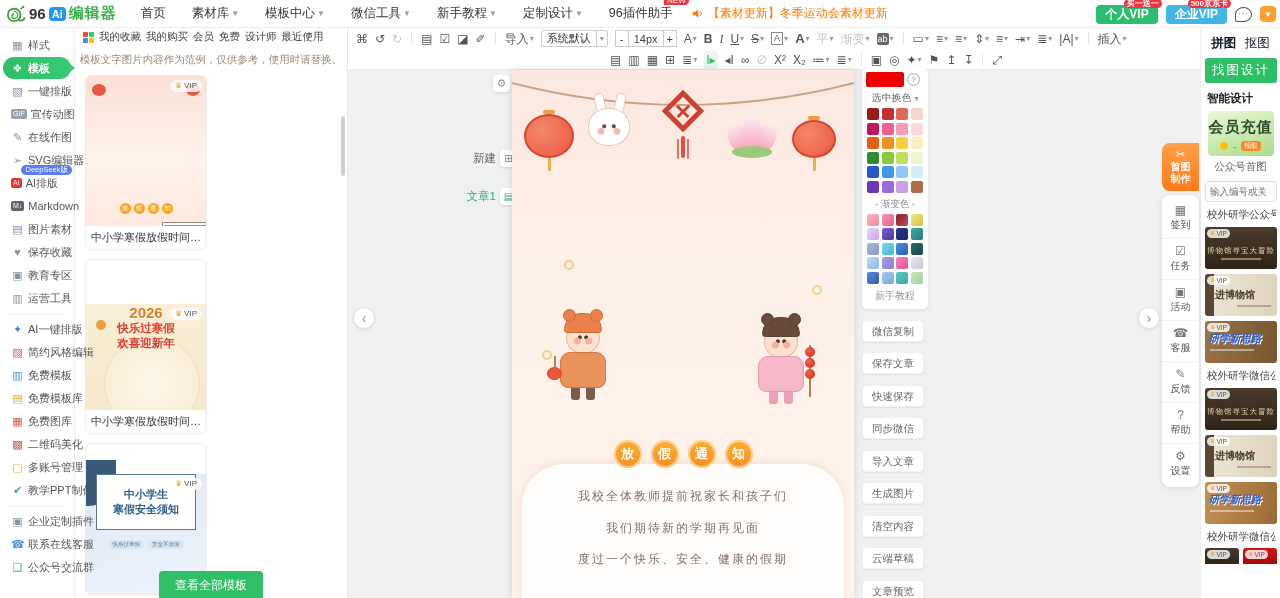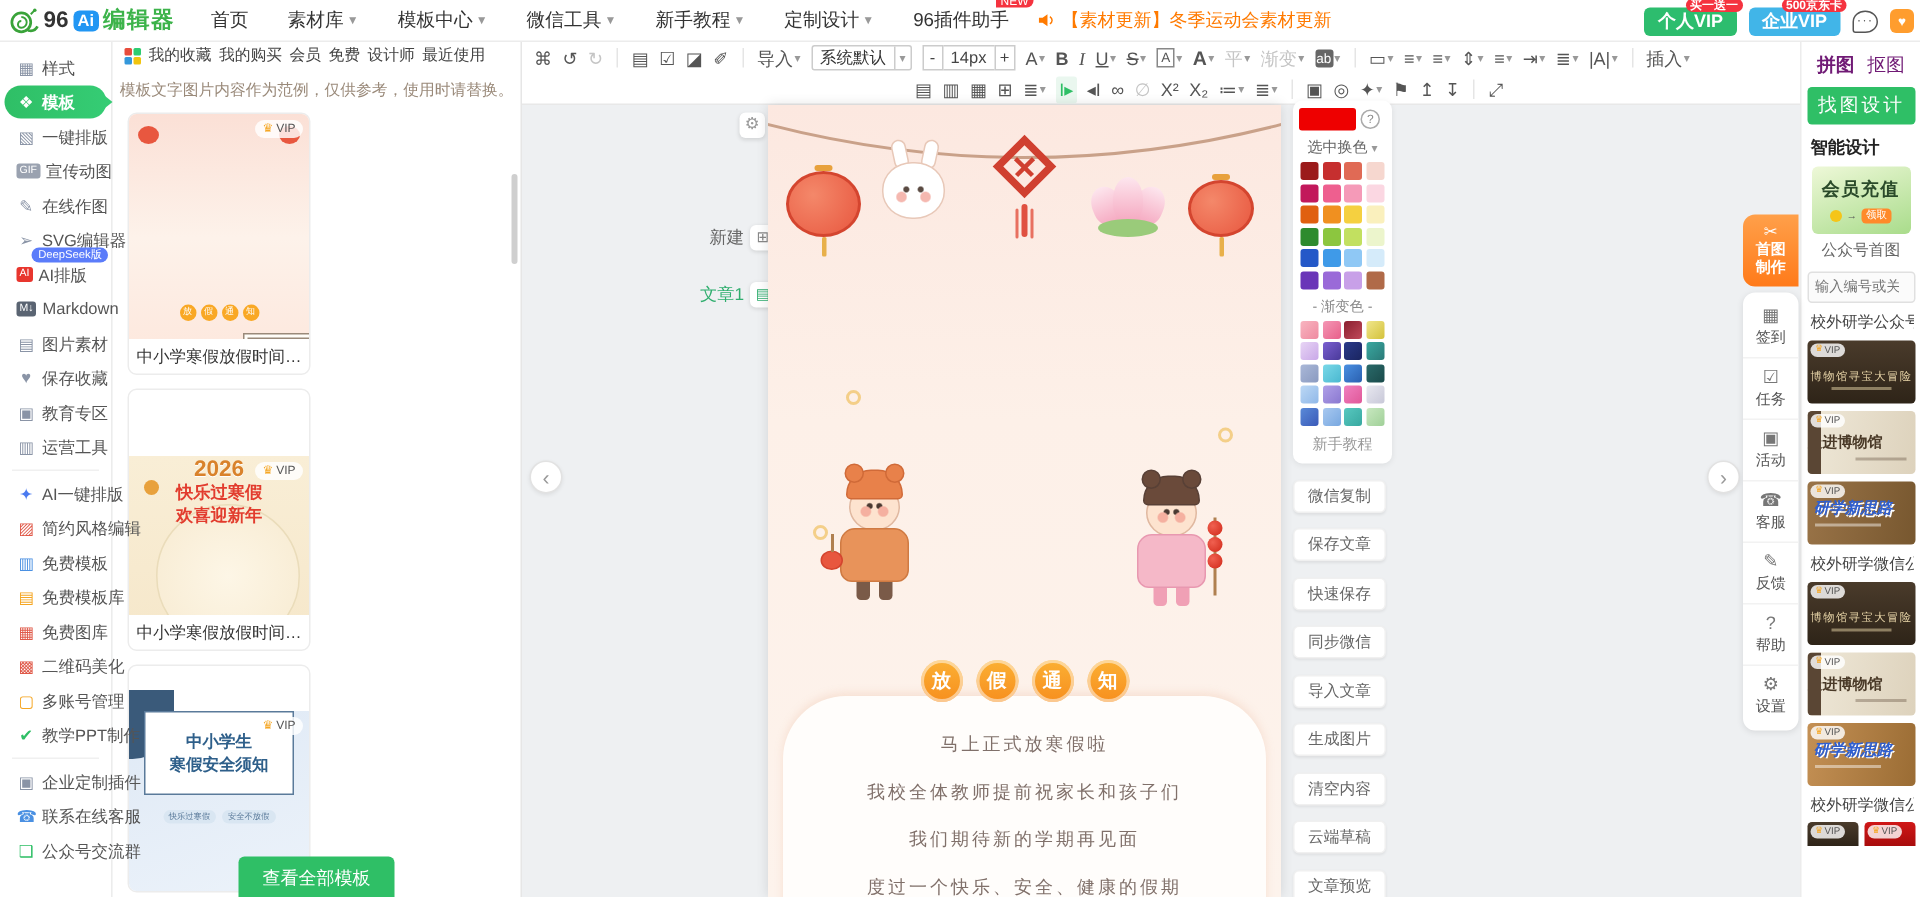--- a/index.html
+++ b/index.html
@@ -186,25 +186,25 @@
 .qb-tab .t { font-size:10px; font-weight:bold; line-height:12px; }
 .qb-card { background:#fff; border-radius:8px; box-shadow:0 1px 5px rgba(0,0,0,.1); margin-top:4px; padding:3px 0; }
 .qb-item { text-align:center; padding:5px 0 6px; border-bottom:1px solid #f2f2f2; cursor:pointer; }
 .qb-item:last-child { border-bottom:0; }
 .qb-item .ic { font-size:12px; color:#777; line-height:14px; }
 .qb-item .t { font-size:10px; color:#555; margin-top:1px; }
 
 
 .rightp { position:absolute; right:0; top:28px; width:80px; bottom:0; background:#fff; border-left:1px solid #ececec; padding:4px 4px 0; overflow:hidden; }
 .rp-tabs { display:flex; justify-content:space-around; padding:3px 2px 6px; }
-.rp-tab { font-size:12.5px; color:#701a75; cursor:pointer; }
+.rp-tab { font-size:12.5px; color:#0f172a; cursor:pointer; }
 .rp-cta { width:72px; height:25px; background:#2fbf66; color:#fff; border:0; border-radius:3px; font-size:12.5px; letter-spacing:2px; cursor:pointer; display:block; margin:0 auto; }
 .rp-sec { font-size:11.5px; font-weight:bold; color:#222; margin:8px 0 5px 2px; }
 .promo-card { width:66px; height:45px; margin:0 auto; border-radius:4px; background:linear-gradient(160deg,#eef8d8,#a9dc8b); text-align:center; padding-top:7px; cursor:pointer; }
-.promo-card .t { font-size:12px; font-weight:bold; color:#2a4a2a; letter-spacing:1px; }
+.promo-card .t { font-size:15px; font-weight:bold; color:#2a4a2a; letter-spacing:1px; }
 .promo-card .row { display:flex; justify-content:center; align-items:center; gap:3px; margin-top:4px; }
 .promo-card .face { width:8px; height:8px; background:#f5c518; border-radius:50%; }
 .promo-card .arr { font-size:7px; color:#555; }
 .promo-card .chip { background:#ff8a2a; color:#fff; font-size:7px; border-radius:3px; padding:0 3px; line-height:10px; }
 .promo-cap { font-size:10.5px; color:#666; text-align:center; margin:4px 0 7px; }
 .rp-search { display:flex; align-items:center; width:72px; height:21px; margin:0 auto 4px; border:1px solid #e0e0e0; border-radius:3px; background:#fbfbfb; padding:0 4px; }
 .rp-search input { border:0; outline:0; width:56px; font-size:9.5px; color:#888; background:transparent; }
 .rp-ghead { font-size:10.5px; color:#444; white-space:nowrap; overflow:hidden; margin:6px 0 2px 2px; }
 .rthumb { position:relative; width:72px; height:42px; border-radius:3px; overflow:hidden; margin:5px auto; cursor:pointer; }
 .rvip { position:absolute; top:2px; left:2px; background:rgba(255,255,255,.82); border-radius:6px; font-size:6.5px; color:#555; padding:0 3px; line-height:9px; display:flex; gap:1px; align-items:center; z-index:2; }
@@ -741,21 +741,20 @@
             </div>
         </div>
 
         <div class="cbadges">
           <span>放</span>
             <span>假</span>
             <span>通</span>
             <span>知</span>
         </div>
         <div class="blob">
-          <p>马上正式放寒假啦</p>
           <p>我校全体教师提前祝家长和孩子们</p>
           <p>我们期待新的学期再见面</p>
           <p>度过一个快乐、安全、健康的假期</p>
         </div>
       </div>
 
       <div class="stylep">
         <div class="colorcard">
           <div class="selrow">
             <div class="selcolor" id="selcolor" style="background: rgb(238, 0, 0);"></div>

